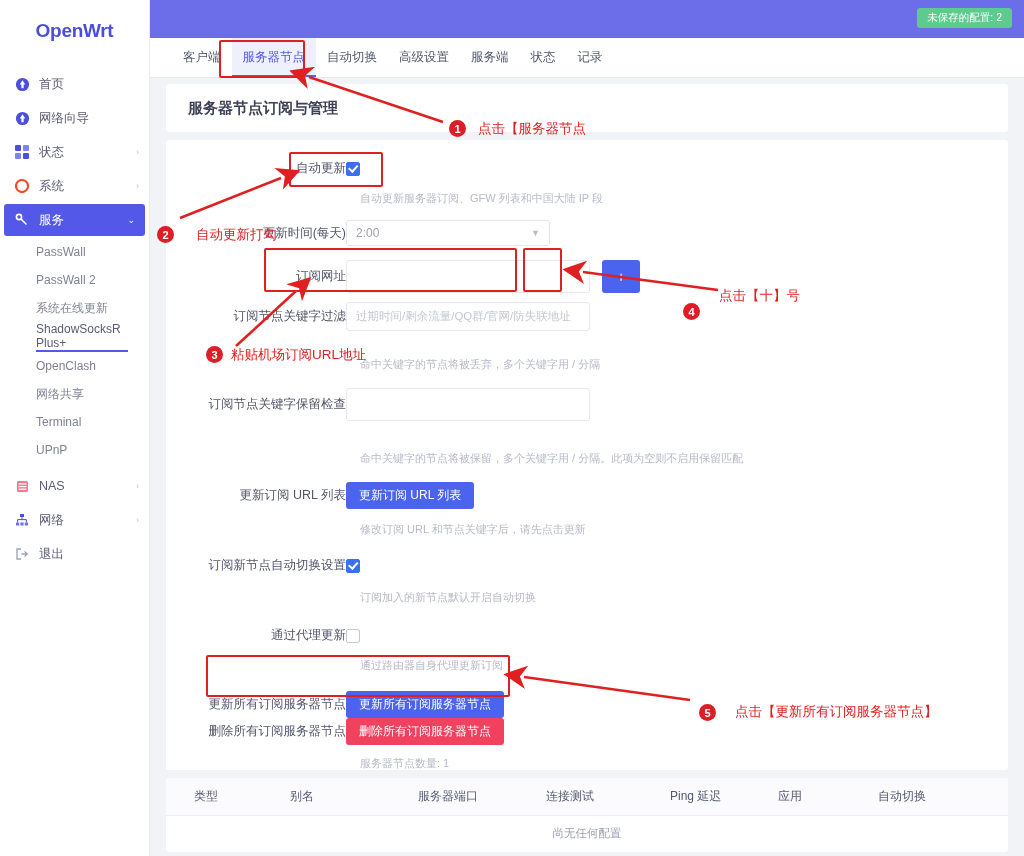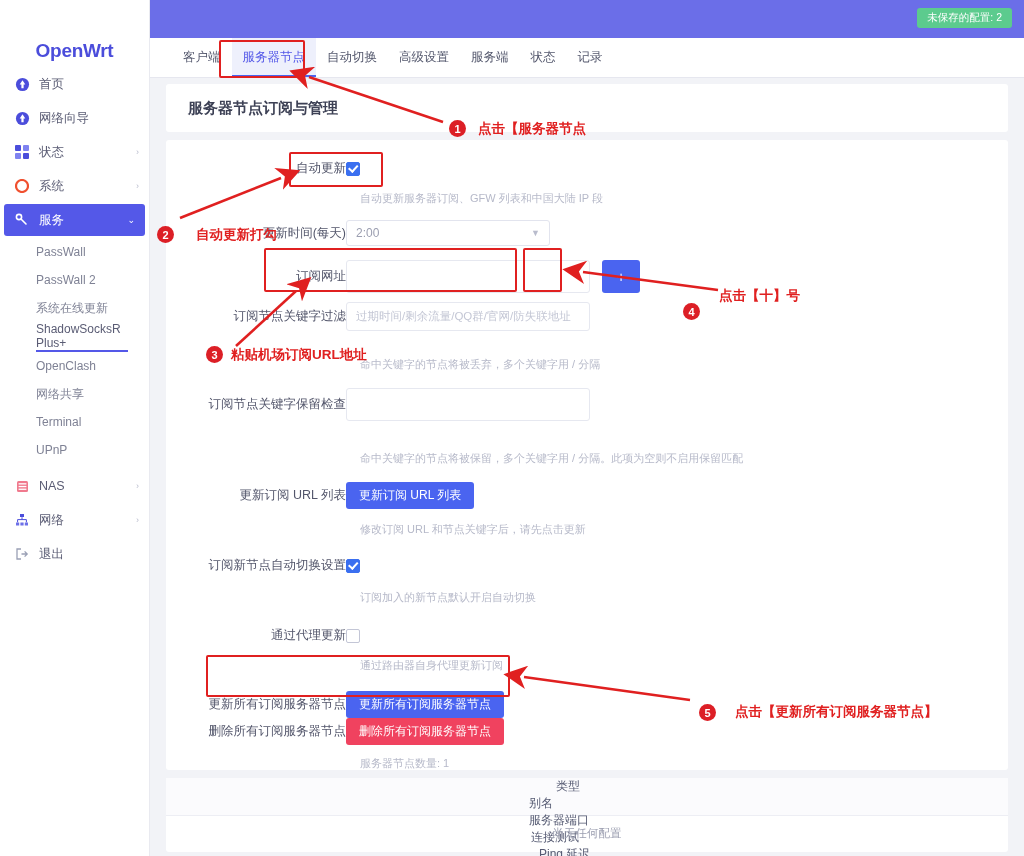--- a/index.html
+++ b/index.html
@@ -11,21 +11,21 @@
   }
   #root { position: relative; width: 1024px; height: 856px; }
 
   
   .sidebar {
     position: absolute; left: 0; top: 0; width: 150px; height: 856px;
     background: #ffffff; border-right: 1px solid #e9eaf0;
     z-index: 5;
   }
   .brand {
-    height: 62px; display: flex; align-items: flex-end; justify-content: center;
+    height: 62px; display: flex; align-items: center; justify-content: center;
   }
   .brand-text {
     font-size: 19px; font-weight: bold; color: #4b4ddb; letter-spacing: -0.3px;
   }
   .nav { padding-top: 6px; }
   .nav-item {
     display: flex; align-items: center; height: 32px;
     padding: 0 10px 0 14px; margin-bottom: 2px;
     font-size: 12.5px; color: #5a5c74; cursor: pointer; position: relative;
   }
@@ -141,21 +141,21 @@
   .btn.primary { background: #4a64f0; }
   .btn.danger { background: #f0425f; }
 
   
   .table-card {
     position: absolute; left: 166px; top: 778px; width: 842px; height: 74px;
     background: #fff; border-radius: 3px;
   }
   .thead {
     display: flex; height: 38px; align-items: center;
-    border-bottom: 1px solid #edeef4; background: #fbfbfd; flex-direction: column;
+    border-bottom: 1px solid #edeef4; background: #fbfbfd;
   }
   .th {
     font-size: 12px; color: #555a72; padding-left: 6px;
   }
   .empty-row {
     height: 34px; display: flex; align-items: center; justify-content: center;
     font-size: 11.5px; color: #9b9eb0;
   }
 
   
@@ -165,21 +165,21 @@
   }
   .anno-box {
     position: absolute; border: 2px solid #e02020; border-radius: 2px;
   }
   .anno-num {
     position: absolute; width: 17px; height: 17px; border-radius: 50%;
     background: #dc1f26; color: #fff; font-size: 11px; font-weight: bold;
     display: flex; align-items: center; justify-content: center;
   }
   .anno-text {
-    position: absolute; color: #e02020; font-size: 13.5px; font-weight: bold;
+    position: absolute; color: #e02020; font-size: 13.5px; font-weight: normal;
     white-space: nowrap;
   }
 </style>
 </head>
 <body>
 
 <div id="root">
 
   <div class="sidebar">
     <div class="brand">

